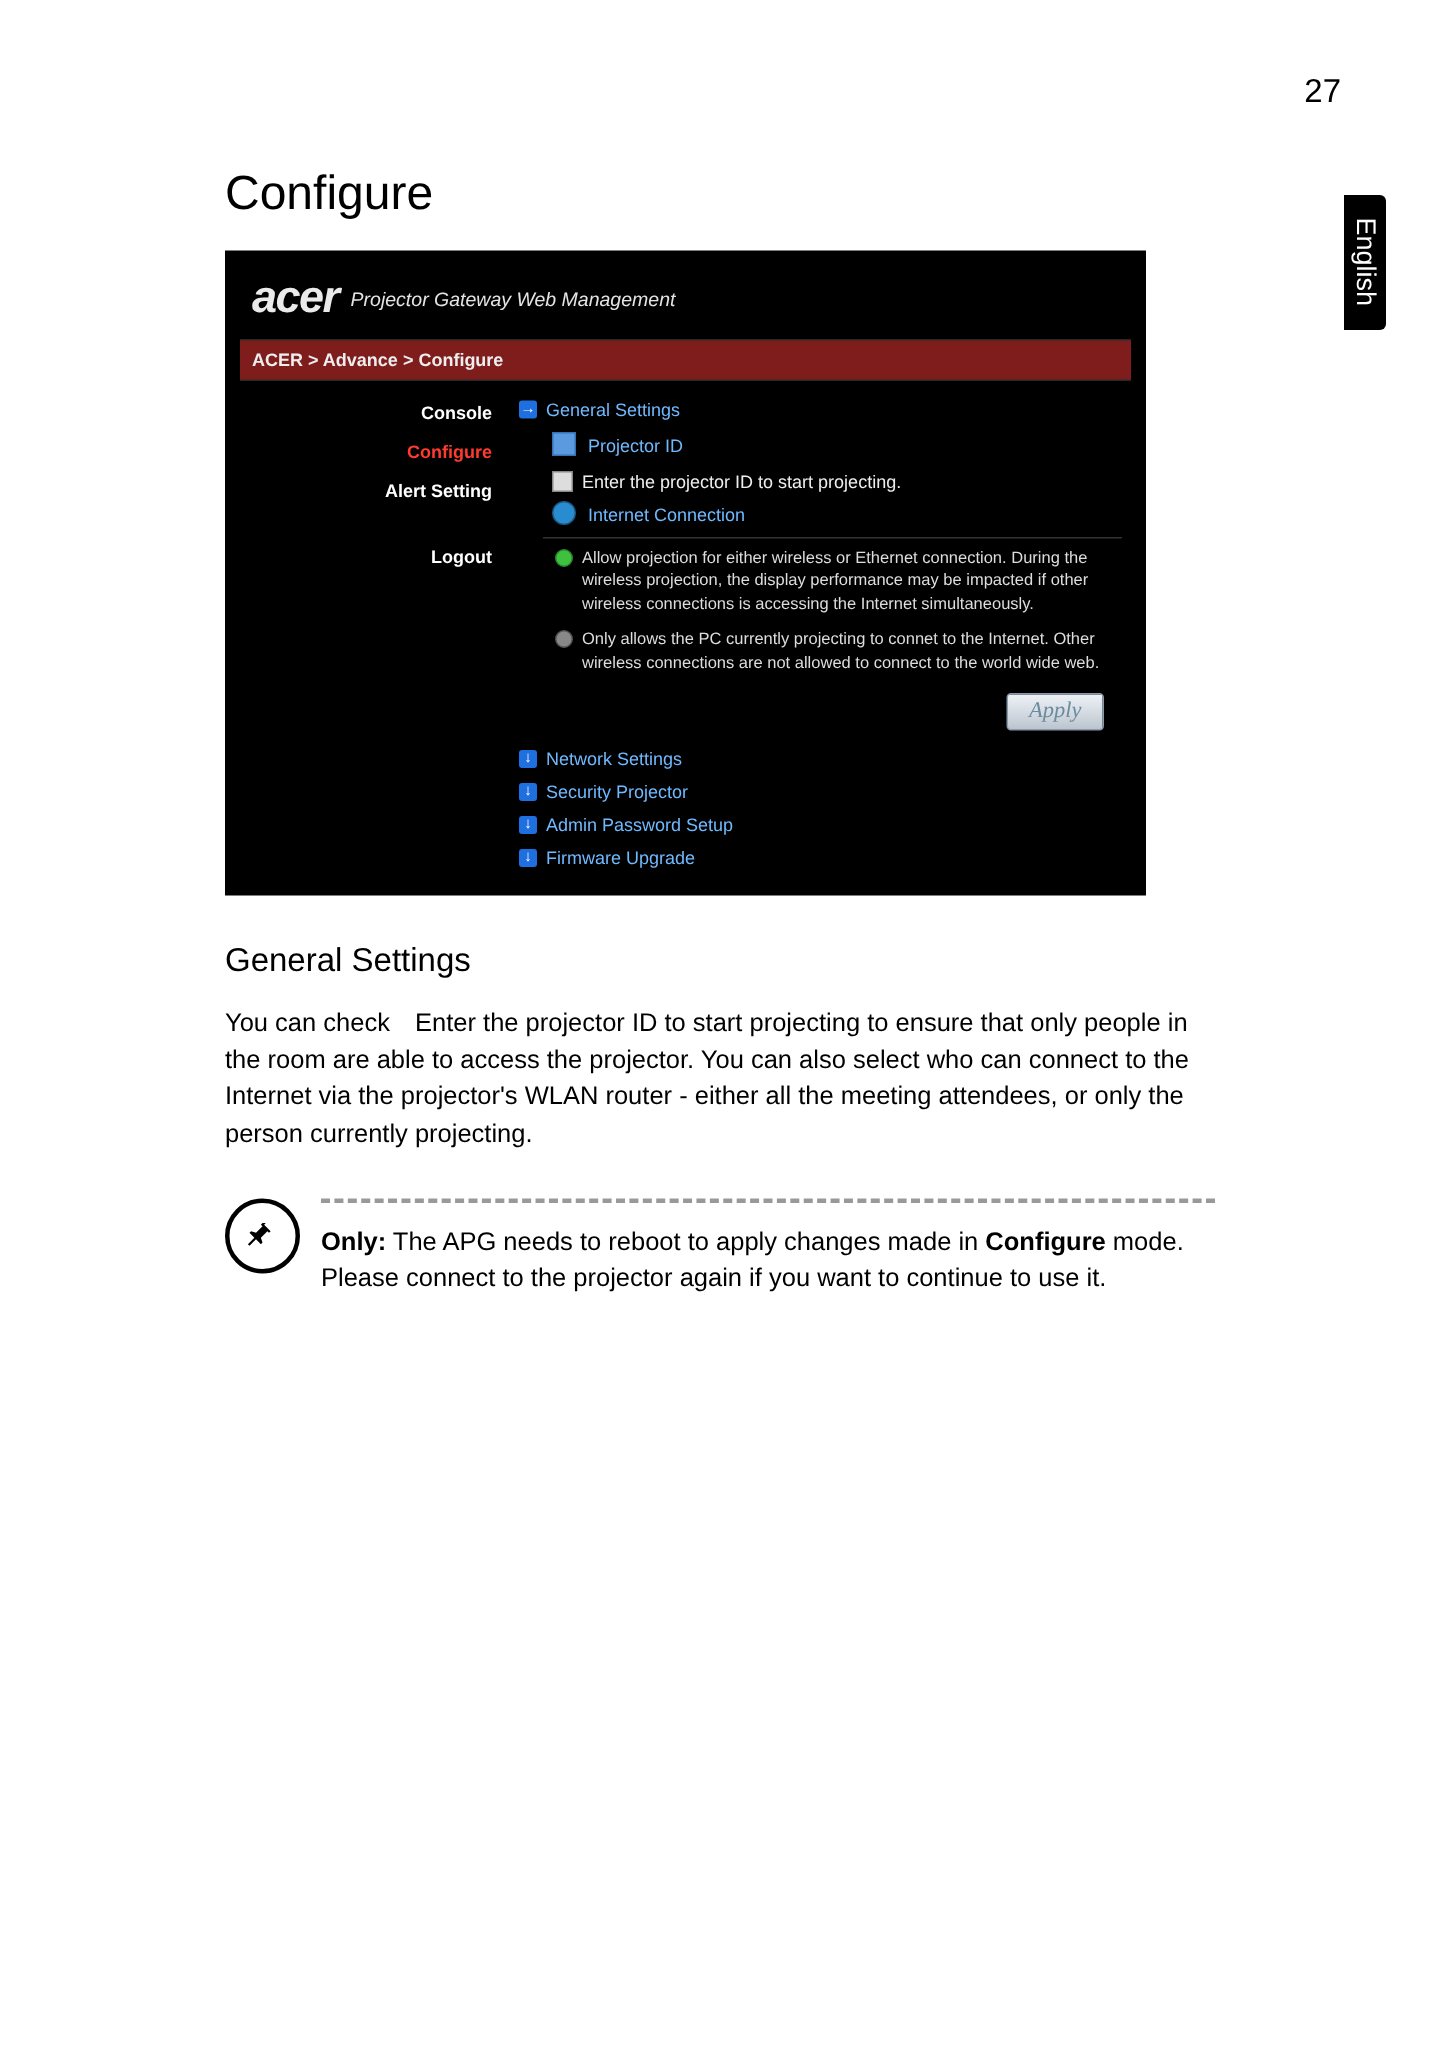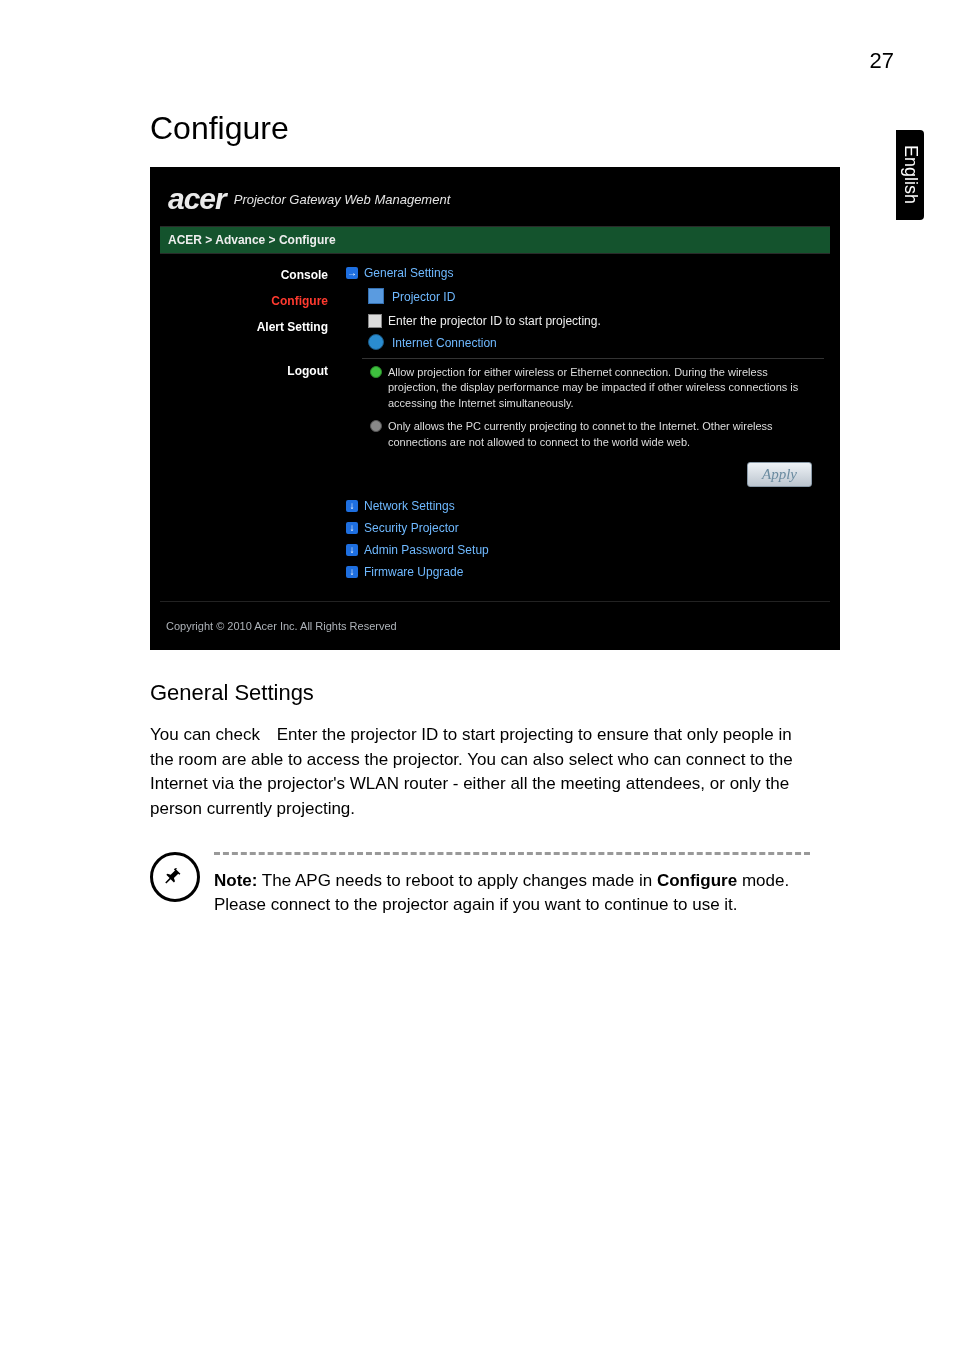--- a/index.html
+++ b/index.html
@@ -50,21 +50,21 @@
   }
   .intro-line b { font-weight: bold; }
 
   
   .webui {
     background: #000;
     color: #fff;
     font-family: Verdana, Arial, sans-serif;
     font-size: 12px;
     padding: 15px 10px 10px 10px;
-    width: 690px;
+    width: 614px;
     box-sizing: border-box;
     position: relative;
   }
   .webui-header {
     display: flex;
     align-items: center;
     gap: 8px;
     padding: 0 8px 10px 8px;
   }
   .webui-logo {
@@ -74,21 +74,21 @@
     letter-spacing: -1px;
     color: #eaeaea;
     font-family: Arial, sans-serif;
   }
   .webui-subtitle {
     font-size: 13px;
     font-style: italic;
     color: #e4e4e4;
   }
   .webui-crumb {
-    background: #14532d;
+    background: #7f1d1d;
     padding: 6px 8px;
     border-top: 1px solid #2a2a2a;
     border-bottom: 1px solid #2a2a2a;
     font-weight: bold;
     font-size: 12px;
     color: #eee;
     margin-bottom: 4px;
   }
   .webui-body {
     display: flex;
@@ -257,35 +257,34 @@
         <div class="grp-head">
           <span class="arrow">↓</span>
           <span>Admin Password Setup</span>
         </div>
         <div class="grp-head">
           <span class="arrow">↓</span>
           <span>Firmware Upgrade</span>
         </div>
       </div>
     </div>
-    <div class="webui-footer">Copyright © 2010 Acer Inc. All Rights Reserved</div>
   </div>
 
   <h2 class="sub-section">General Settings</h2>
 
   <p class="body-text">
     <span>You can check </span><b>Enter the projector ID to start projecting</b><span> to ensure that only people in the room are able to access the projector. You can also select who can connect to the Internet via the projector's WLAN router - either all the meeting attendees, or only the person currently projecting.</span>
   </p>
 
   <div class="note-block">
     <div class="pin-icon">
       <svg viewBox="0 0 24 24" fill="#000">
           <path d="M14 4l-1 1 4 4-1 1-1-1-4 4 1 3-1 1-3-3-4 4-1-1 4-4-3-3 1-1 3 1 4-4-1-1 1-1z"></path>
         </svg>
     </div>
     <div style="flex:1">
       <hr class="note-dashes">
       <div class="note-text">
-        <b>Note:</b><span> The APG needs to reboot to apply changes made in </span><b>Configure</b><span> mode. Please connect to the projector again if you want to continue to use it.</span>
+        <b>Only:</b><span> The APG needs to reboot to apply changes made in </span><b>Configure</b><span> mode. Please connect to the projector again if you want to continue to use it.</span>
       </div>
     </div>
   </div>
 </div>
 
 </body></html>

